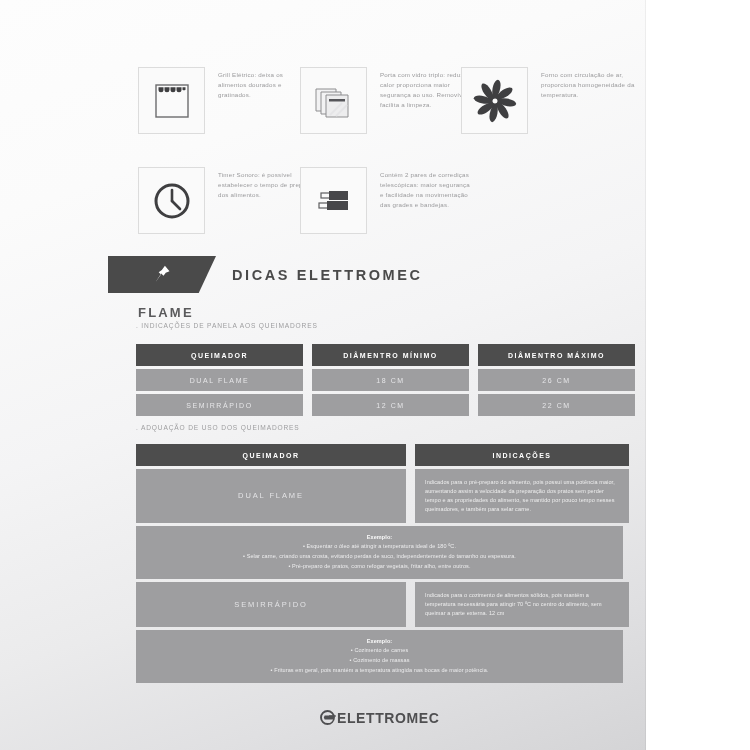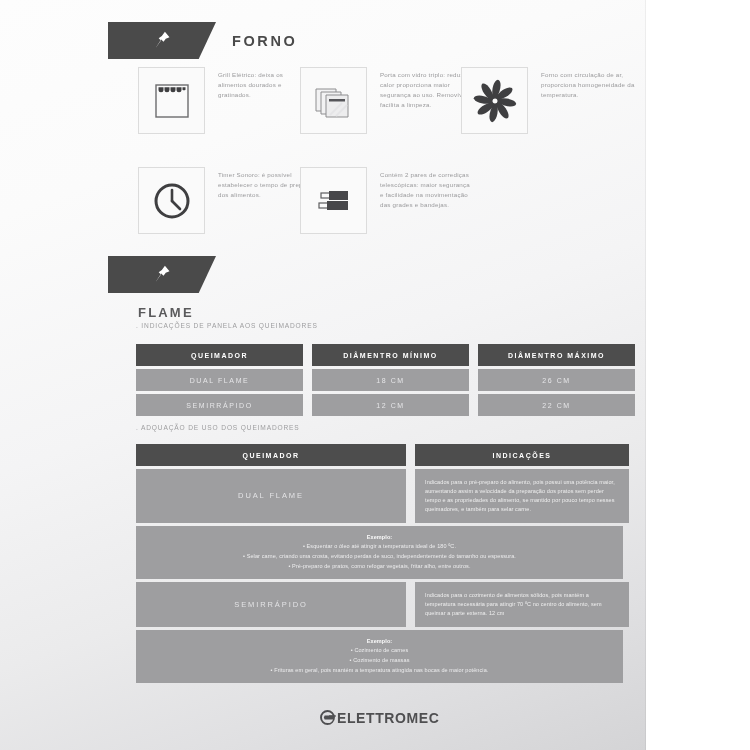--- a/index.html
+++ b/index.html
@@ -164,28 +164,20 @@
     letter-spacing: 0.6px;
     color: #4f4f51;
   }
 </style>
 </head>
 <body>
 
 <div class="page">
   <div class="panel"></div>
 
-  <div class="sec-header" style="left:108px; top:22px;">
-    <div class="sec-tag">
-      <svg class="pin-icon" viewBox="0 0 24 26">
-        <path d="M15.5 2 L21 8.5 L16.5 10.2 L13.8 14 L11 11.2 L3.5 22.5 L10.8 12.5 L8 9.7 L11.8 7 Z" fill="#ffffff"></path>
-      </svg>
-    </div>
-    <div class="sec-title">FORNO</div>
-  </div>
 
   <div class="feature" style="left:138px; top:67px;">
     <div class="feat-box">
       <svg width="46" height="46" viewBox="0 0 46 46">
         <rect x="7" y="7" width="32" height="32" fill="none" stroke="#6b6b6d" stroke-width="1.4"></rect>
         <path d="M9.5 9.2 h5 v2.6 a2.5 2.5 0 0 1 -5 0 z M15.5 9.2 h5 v2.6 a2.5 2.5 0 0 1 -5 0 z M21.5 9.2 h5 v2.6 a2.5 2.5 0 0 1 -5 0 z M27.5 9.2 h5 v2.6 a2.5 2.5 0 0 1 -5 0 z M33.5 9.2 h3 v2.6 a2.5 2.5 0 0 1 -3 0 z" fill="#3f3f41"></path>
       </svg>
     </div>
     <div class="feat-text">Grill Elétrico: deixa os alimentos dourados e gratinados.</div>
   </div>
@@ -266,20 +258,21 @@
     </div>
     <div class="feat-text">Contém 2 pares de corrediças telescópicas: maior segurança e facilidade na movimentação das grades e bandejas.</div>
   </div>
 
   <div class="sec-header" style="left:108px; top:256px;">
     <div class="sec-tag">
       <svg class="pin-icon" viewBox="0 0 24 26">
         <path d="M15.5 2 L21 8.5 L16.5 10.2 L13.8 14 L11 11.2 L3.5 22.5 L10.8 12.5 L8 9.7 L11.8 7 Z" fill="#ffffff"></path>
       </svg>
     </div>
+    <div class="sec-title">DICAS ELETTROMEC</div>
   </div>
 
   <div class="mesa-title" style="left:138px; top:305px;">FLAME</div>
   <div class="caption" style="left:136px; top:322px;">. INDICAÇÕES DE PANELA AOS QUEIMADORES</div>
 
   <div class="table" style="left:136px; top:344px;">
     <div class="trow">
       <div class="cell head-cell c1">QUEIMADOR</div>
       <div class="cell head-cell c2">DIÂMENTRO MÍNIMO</div>
       <div class="cell head-cell c3">DIÂMENTRO MÁXIMO</div>

